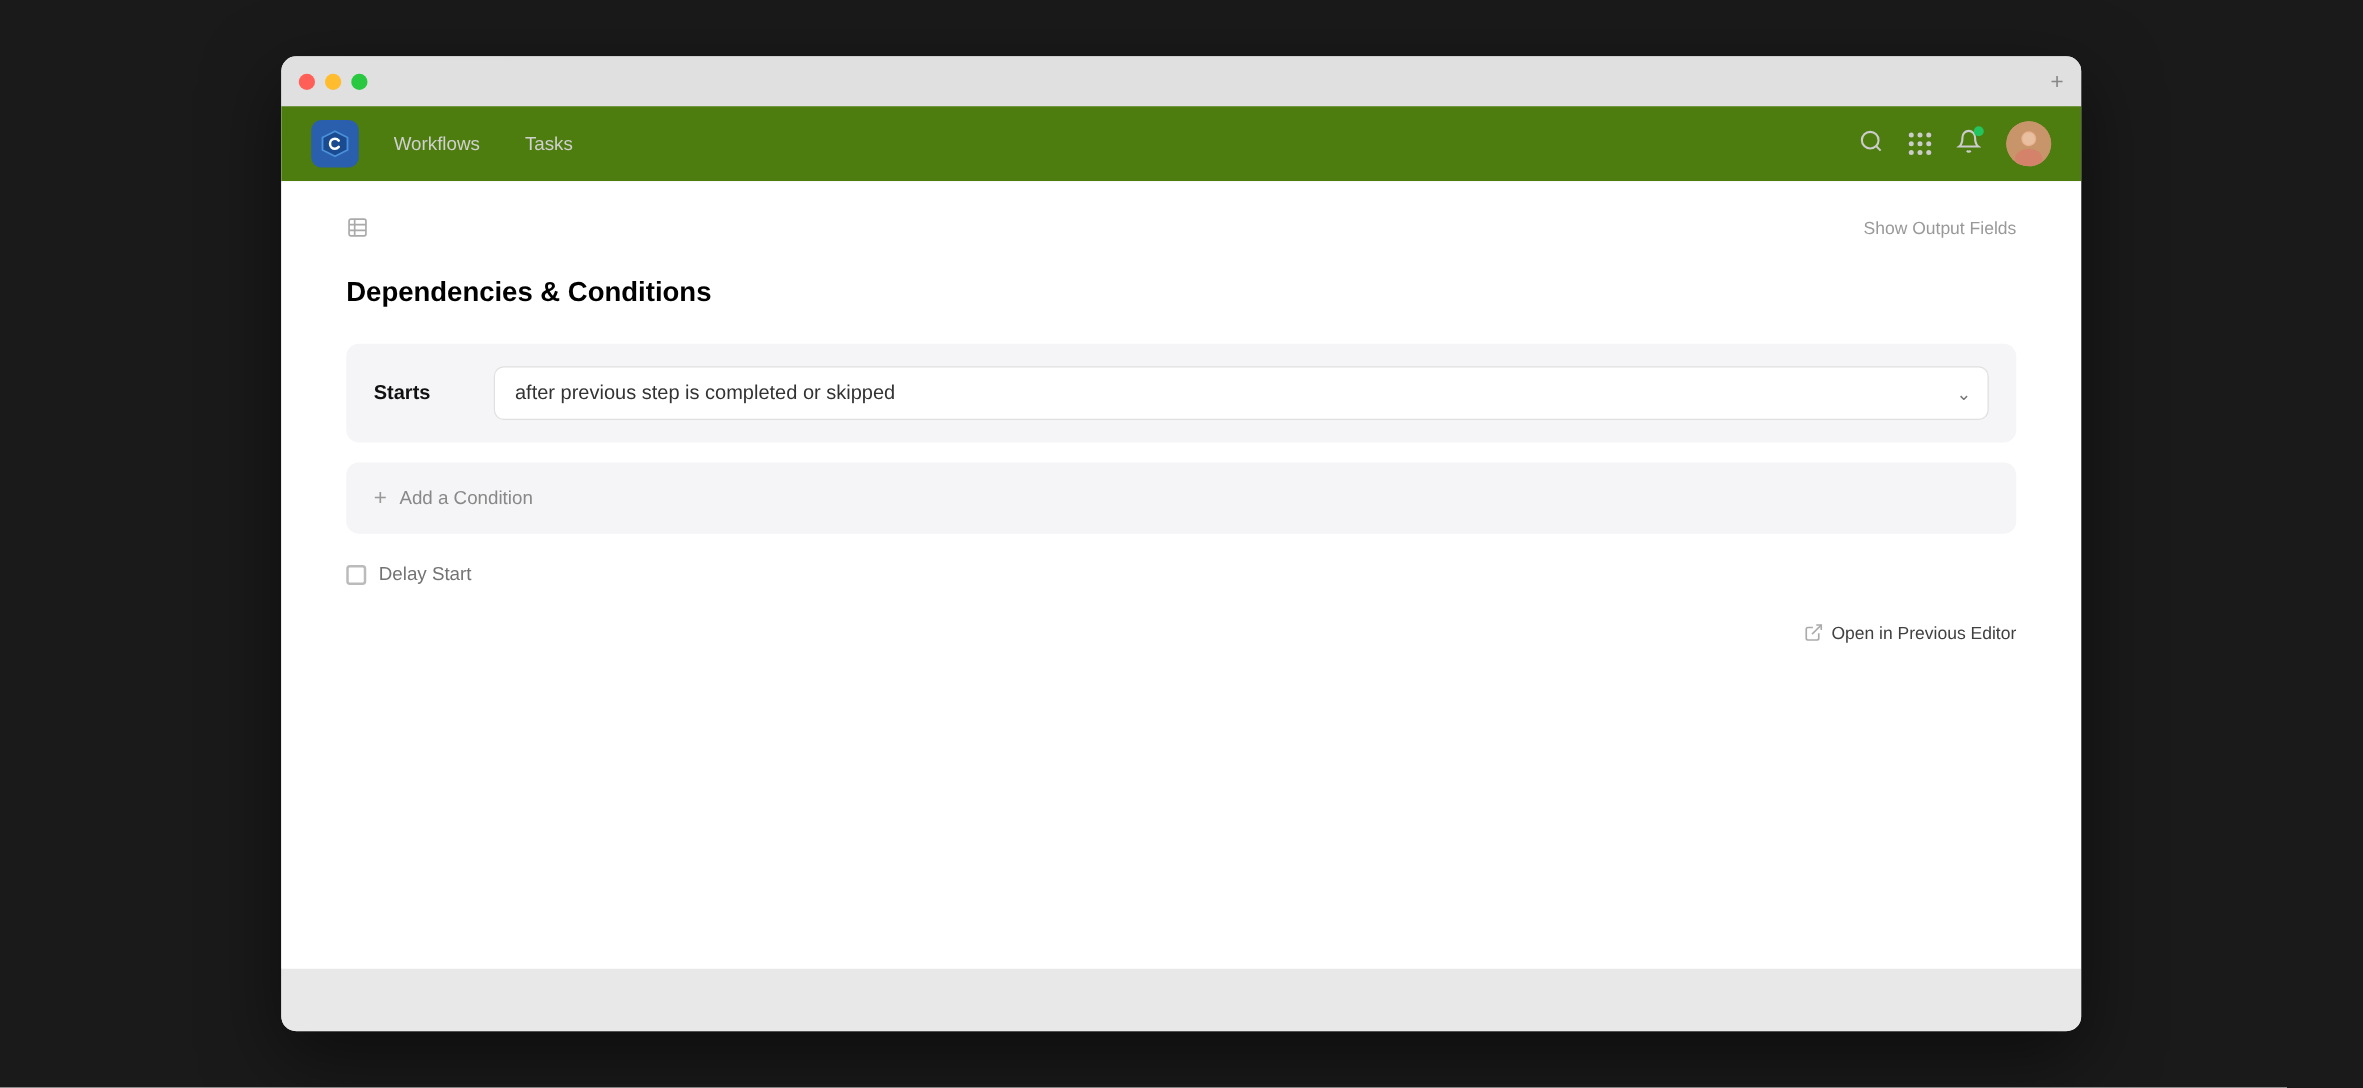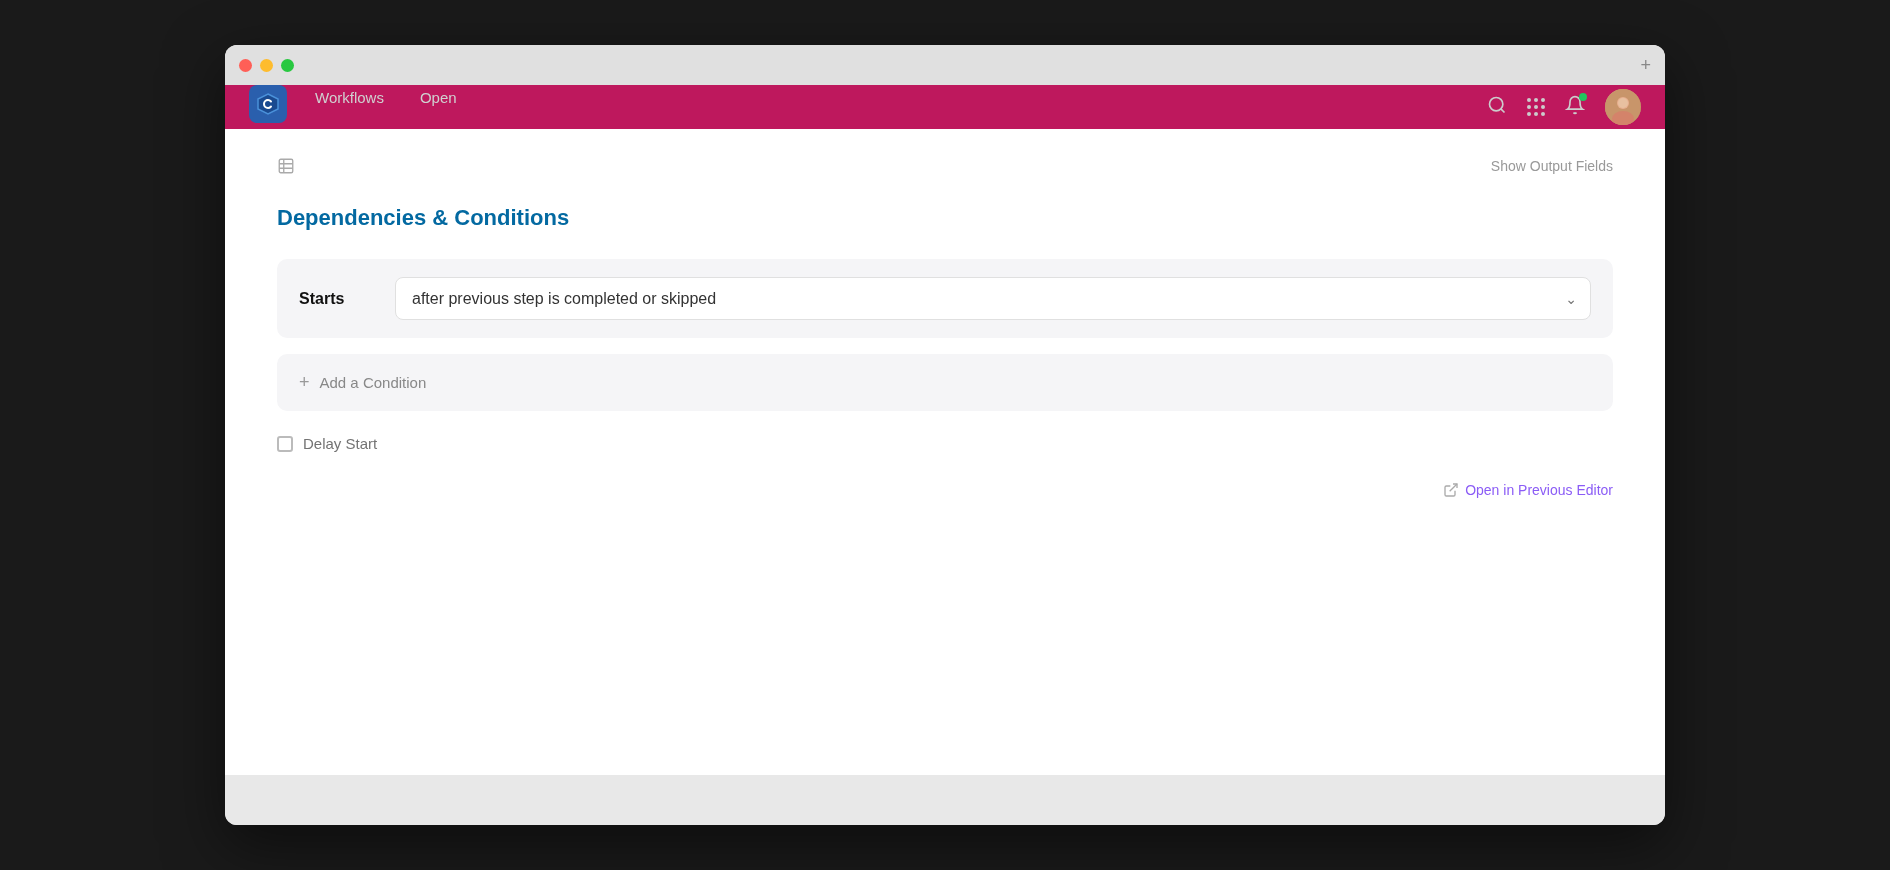--- a/index.html
+++ b/index.html
@@ -51,23 +51,24 @@
 
     .titlebar-plus {
       margin-left: auto;
       color: #888;
       font-size: 18px;
       font-weight: 300;
     }
 
     
     .navbar {
-      background: #be185d;
-      height: 44px;
-      display: flex;
+      background: #4d7c0f;
+      height: 60px;
+      display: flex;
+      align-items: center;
       padding: 0 24px;
       flex-shrink: 0;
     }
 
     .navbar-logo {
       width: 38px;
       height: 38px;
       background: #2a5fad;
       border-radius: 8px;
       display: flex;
@@ -172,21 +173,21 @@
 
     .show-output-fields svg {
       width: 18px;
       height: 18px;
       color: #aaa;
     }
 
     .section-title {
       font-size: 22px;
       font-weight: 700;
-      color: #0369a1;
+      color: #000000;
       margin-bottom: 28px;
     }
 
     
     .starts-card {
       background: #f5f5f7;
       border-radius: 10px;
       padding: 18px 22px;
       margin-bottom: 16px;
       display: flex;
@@ -268,21 +269,21 @@
       font-size: 15px;
       color: #737373;
     }
 
     
     .open-previous-editor {
       display: flex;
       align-items: center;
       gap: 6px;
       justify-content: flex-end;
-      color: #8b5cf6;
+      color: #404040;
       font-size: 14px;
       cursor: pointer;
       margin-top: 10px;
     }
 
     
     .bottom-bar {
       height: 50px;
       background: #e8e8e8;
       flex-shrink: 0;
@@ -320,21 +321,21 @@
   <div class="navbar">
     <div class="navbar-logo">
       <svg viewBox="0 0 24 24" fill="none" xmlns="http://www.w3.org/2000/svg">
         <polygon points="12,2 22,7 22,17 12,22 2,17 2,7" fill="#1a4a90" stroke="#4a90d9" stroke-width="1.5"></polygon>
         <path d="M15 9.5C14.2 8.6 13.2 8 12 8C9.8 8 8 9.8 8 12C8 14.2 9.8 16 12 16C13.2 16 14.2 15.4 15 14.5" stroke="white" stroke-width="2" stroke-linecap="round" fill="none"></path>
       </svg>
     </div>
 
     <nav class="navbar-nav">
       <span class="nav-item">Workflows</span>
-      <span class="nav-item">Open</span>
+      <span class="nav-item">Tasks</span>
     </nav>
 
     <div class="navbar-right">
       <div class="nav-icon">
         <svg width="20" height="20" viewBox="0 0 24 24" fill="none" stroke="currentColor" stroke-width="2">
           <circle cx="11" cy="11" r="8"></circle>
           <line x1="21" y1="21" x2="16.65" y2="16.65"></line>
         </svg>
       </div>
 

